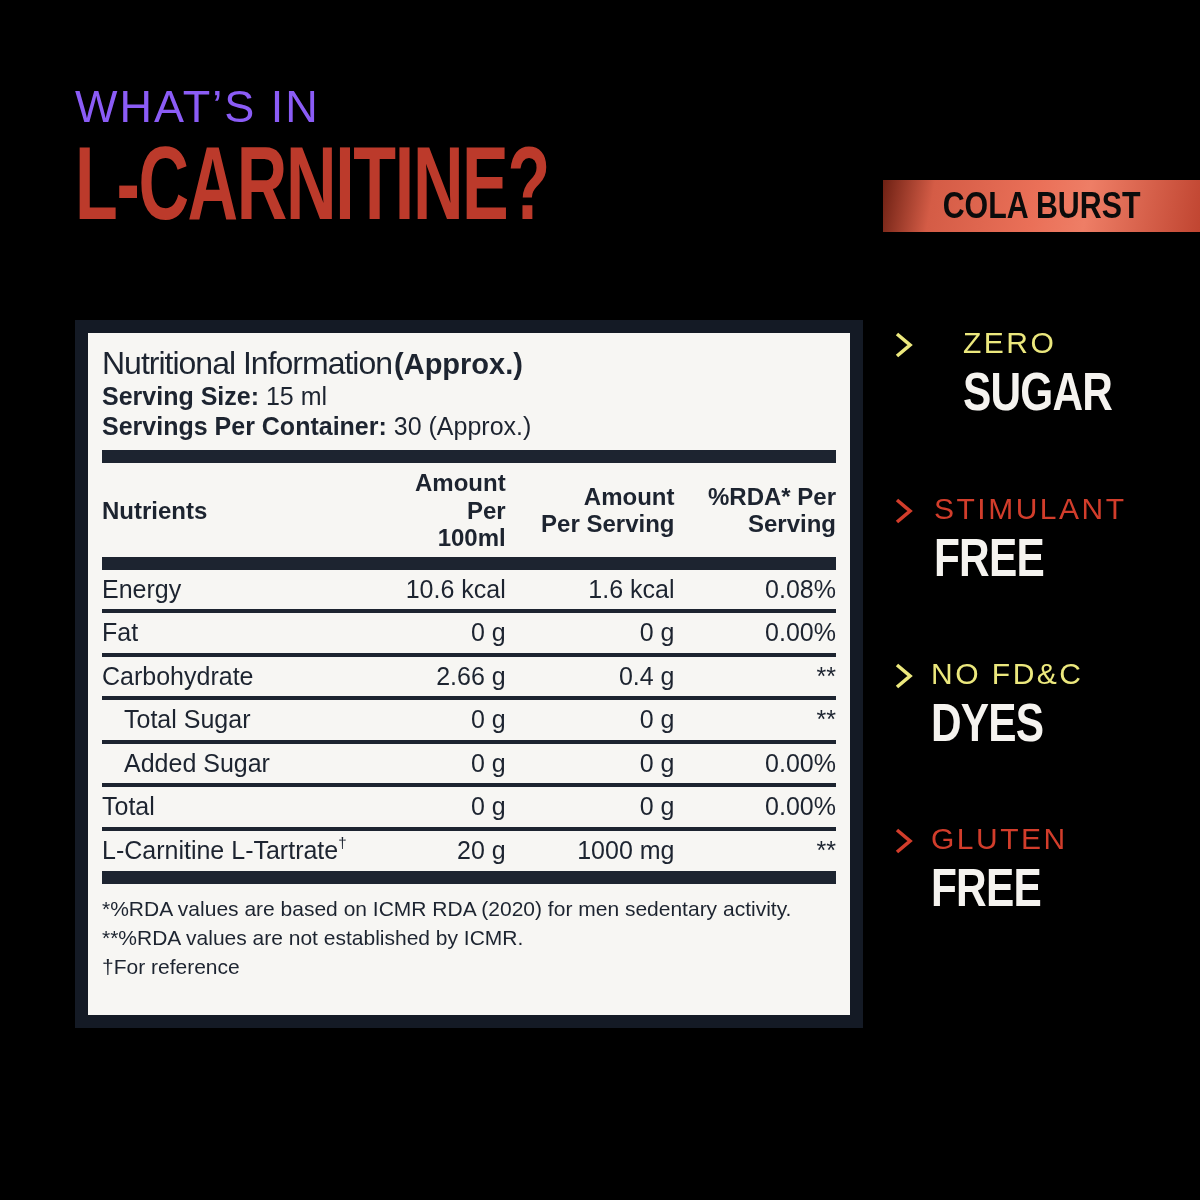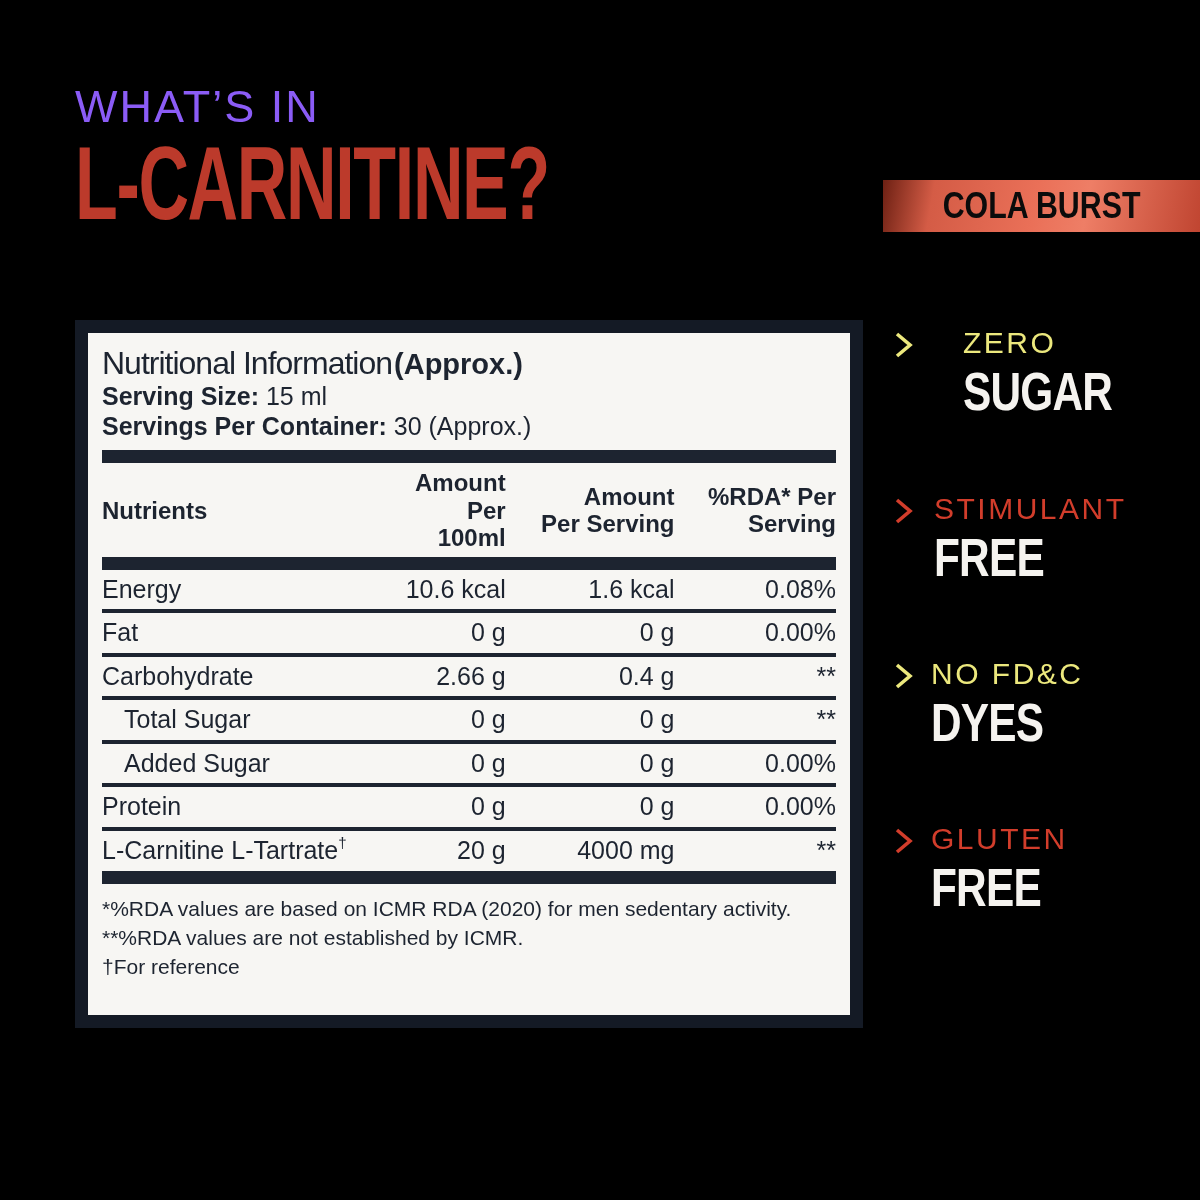--- a/index.html
+++ b/index.html
@@ -181,29 +181,29 @@
           <td class="num">0 g</td>
           <td class="num">**</td>
         </tr>
         <tr class="indent">
           <td class="name">Added Sugar</td>
           <td class="num">0 g</td>
           <td class="num">0 g</td>
           <td class="num">0.00%</td>
         </tr>
         <tr>
-          <td class="name">Protein</td>
+          <td class="name">Total</td>
           <td class="num">0 g</td>
           <td class="num">0 g</td>
           <td class="num">0.00%</td>
         </tr>
         <tr>
           <td class="name"><span>L-Carnitine L-Tartrate</span><sup>†</sup></td>
           <td class="num">20 g</td>
-          <td class="num">4000 mg</td>
+          <td class="num">1000 mg</td>
           <td class="num">**</td>
         </tr>
       </tbody>
     </table>
 
     <div class="footnotes">
       <div class="footnote">*%RDA values are based on ICMR RDA (2020) for men sedentary activity.</div>
       <div class="footnote">**%RDA values are not established by ICMR.</div>
       <div class="footnote">†For reference</div>
     </div>

